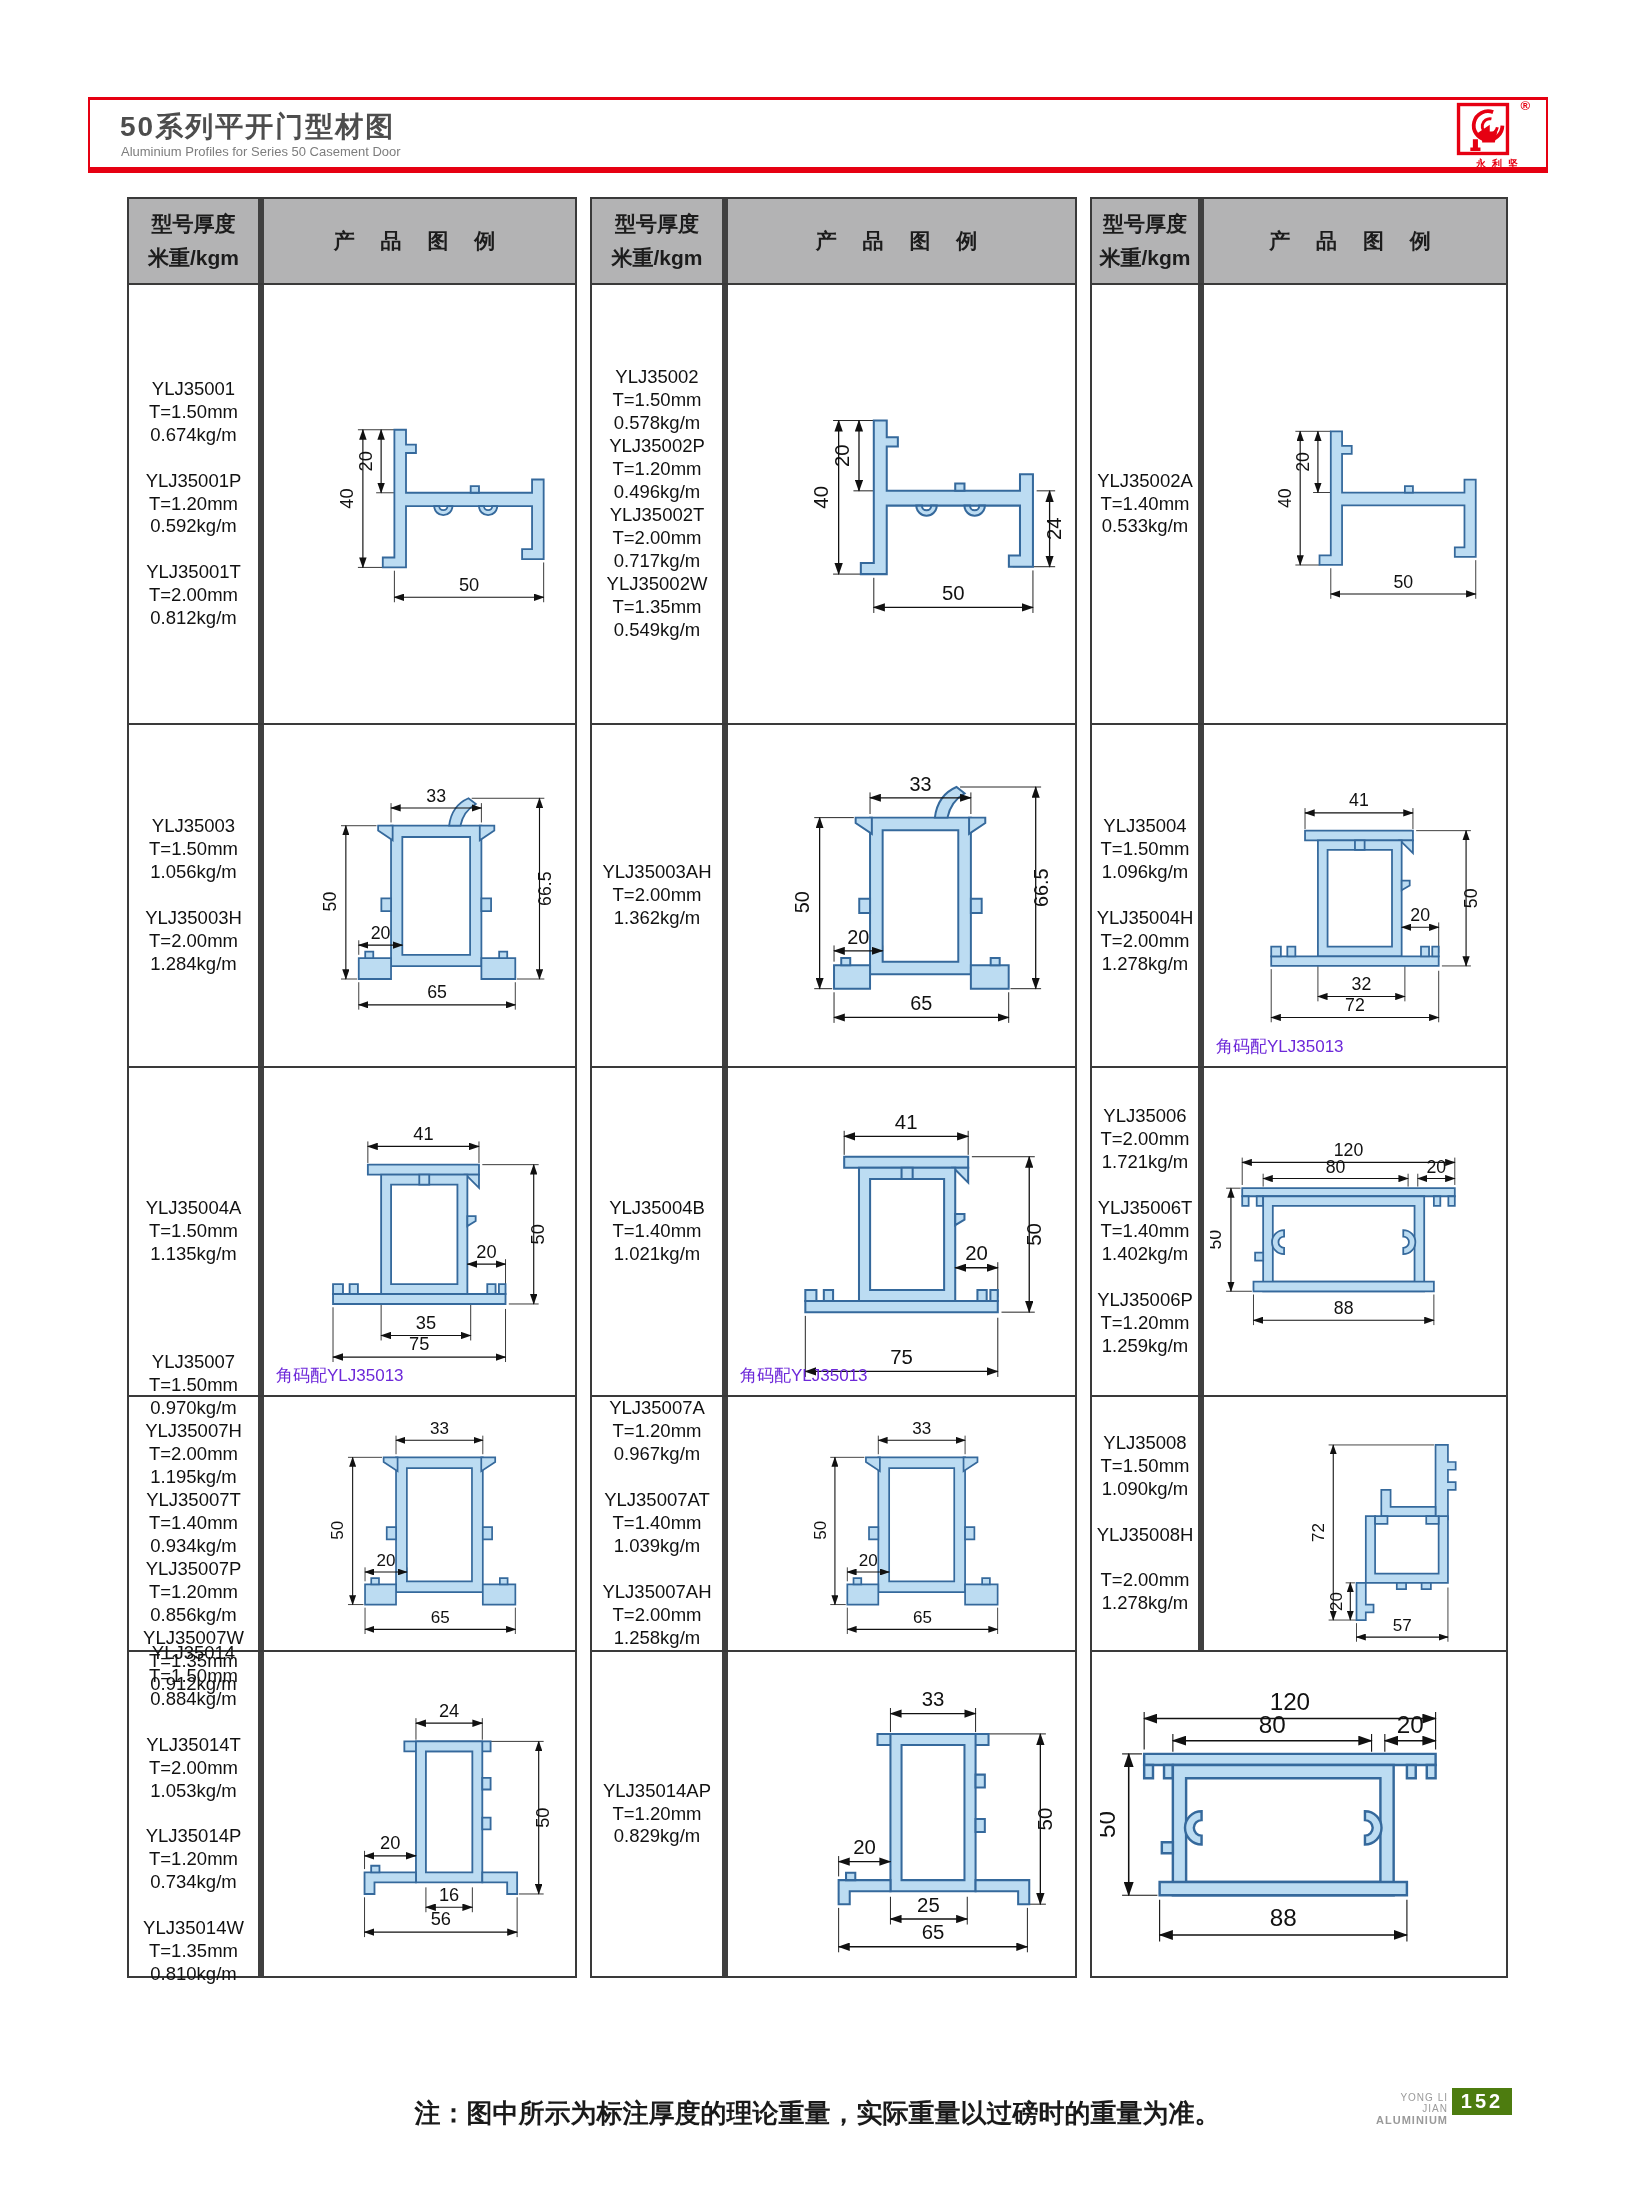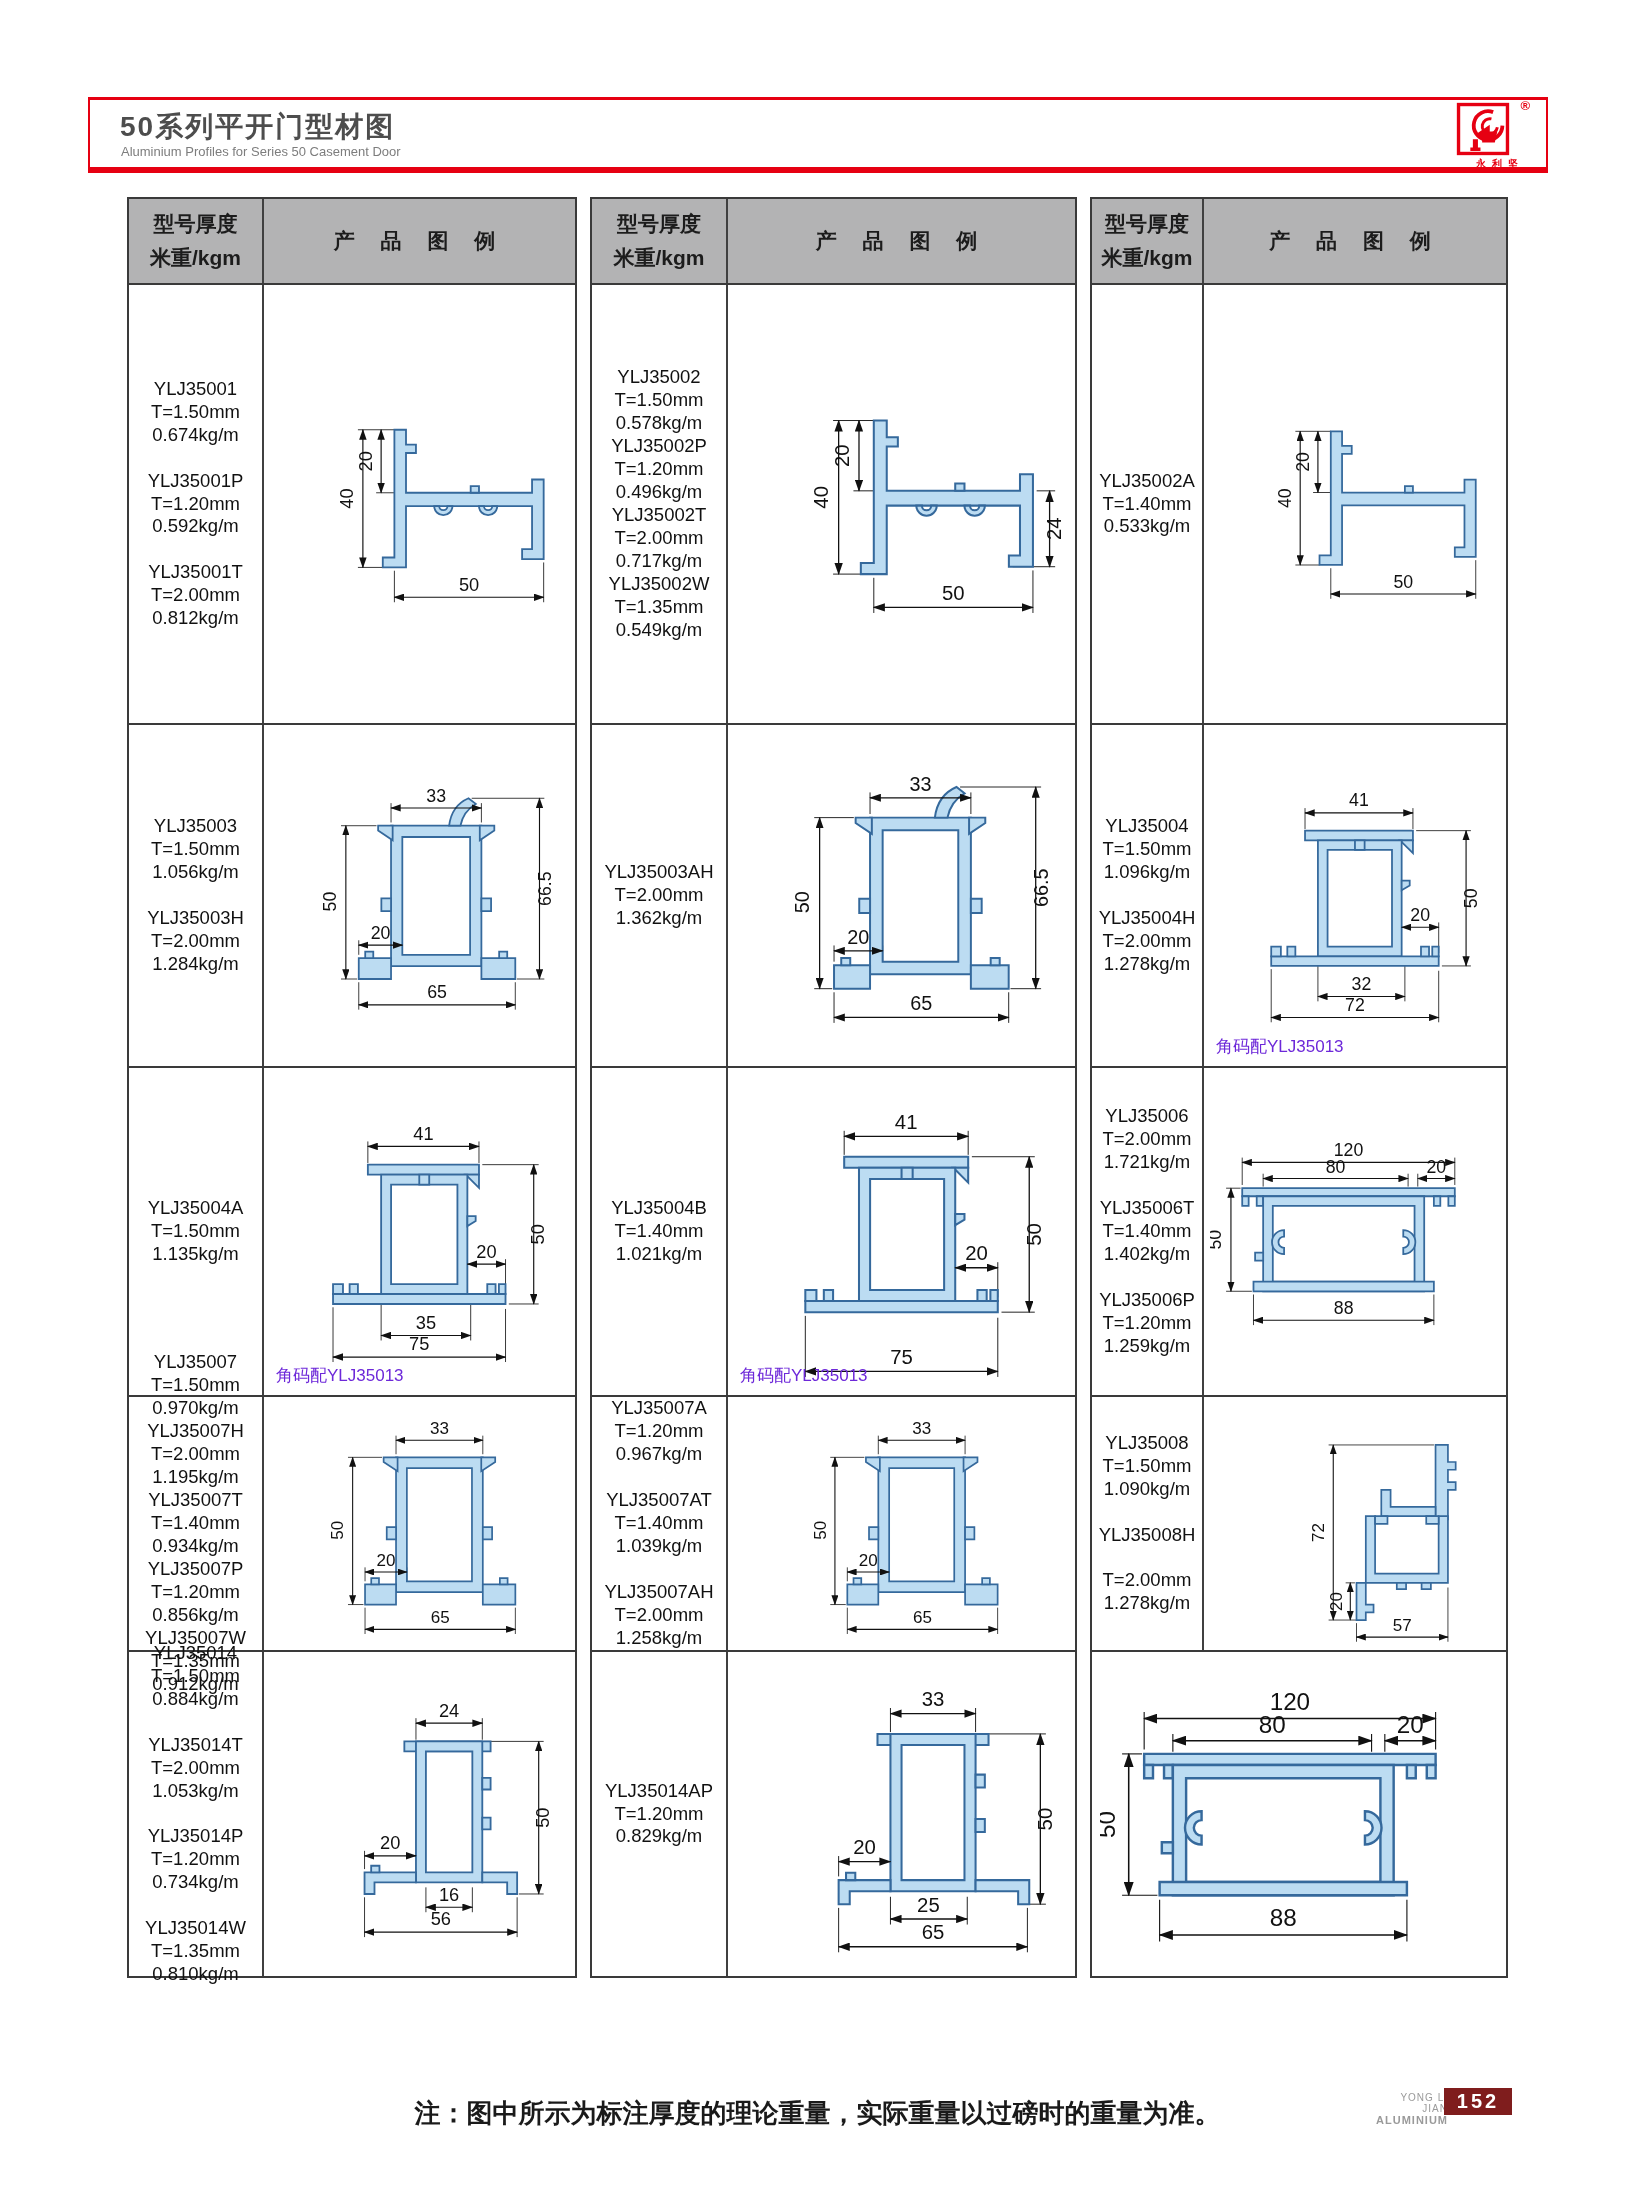--- a/index.html
+++ b/index.html
@@ -19,21 +19,21 @@
 
   
   .group{position:absolute;top:197px;border:2px solid #3a3a3a;box-sizing:border-box;background:#fff;}
   .g1{left:127px;width:450px;}
   .g2{left:590px;width:487px;}
   .g3{left:1090px;width:418px;}
   .trow{display:flex;border-top:2px solid #3a3a3a;box-sizing:border-box;}
   .trow:first-child{border-top:none;}
   .hrow{height:84px;background:#b3b3b4;}
   .r1{height:440px;} .r2{height:343px;} .r3{height:329px;} .r4{height:255px;} .r5{height:326px;}
-  .spec{border-right:2px solid #404040;box-sizing:border-box;display:flex;align-items:center;justify-content:center;
+  .spec{border-right:6px solid #404040;box-sizing:border-box;display:flex;align-items:center;justify-content:center;
         text-align:center;white-space:pre-line;font-size:18.5px;line-height:1.24;font-weight:500;}
   .g1 .spec{width:135px;} .g2 .spec{width:136px;} .g3 .spec{width:112px;}
   .hcell{font-weight:bold;font-size:21px;color:#1c1c1c;line-height:1.6;}
   .diaghead{flex:1;display:flex;align-items:center;justify-content:center;font-weight:bold;font-size:21px;
             letter-spacing:10px;color:#1c1c1c;}
   .diag{flex:1;position:relative;display:flex;align-items:center;justify-content:center;overflow:hidden;}
   .diag svg{width:96%;height:auto;max-height:98%;}
   .note{position:absolute;left:12px;bottom:8px;font-size:17px;color:#6d28d9;}
 
   
@@ -41,21 +41,21 @@
   .dim{stroke:#111;stroke-width:1.4;marker-start:url(#mS);marker-end:url(#mE);}
   .ext{stroke:#111;stroke-width:1;}
   .dt{font-size:22px;fill:#111;text-anchor:middle;font-family:"Liberation Sans",sans-serif;}
 
   
   .footnote{position:absolute;left:127px;top:2096px;width:1381px;text-align:center;font-size:26px;font-weight:bold;color:#1a1a1a;}
   .pager{position:absolute;left:1376px;top:2088px;width:180px;height:34px;}
   .pager .txt{position:absolute;right:108px;top:4px;text-align:right;color:#9a9a9a;line-height:1.1;}
   .pager .l1{font-size:10px;letter-spacing:1px;}
   .pager .l2{font-size:11px;font-weight:bold;letter-spacing:1px;}
-  .pagebox{position:absolute;right:44px;top:0;width:68px;height:27px;background:#7f1d1d;color:#fff;
+  .pagebox{position:absolute;right:44px;top:0;width:60px;height:27px;background:#4d7c0f;color:#fff;
            display:flex;align-items:center;justify-content:center;font-size:20px;font-weight:bold;letter-spacing:3px;}
 </style>
 </head>
 <body>
 
 <svg width="0" height="0" style="position:absolute" aria-hidden="true">
   <defs>
     <marker id="mE" markerWidth="13" markerHeight="9" refX="12" refY="4.5" orient="auto" markerUnits="userSpaceOnUse">
       <path d="M0,0L13,4.5L0,9Z" fill="#111"></path>
     </marker>

